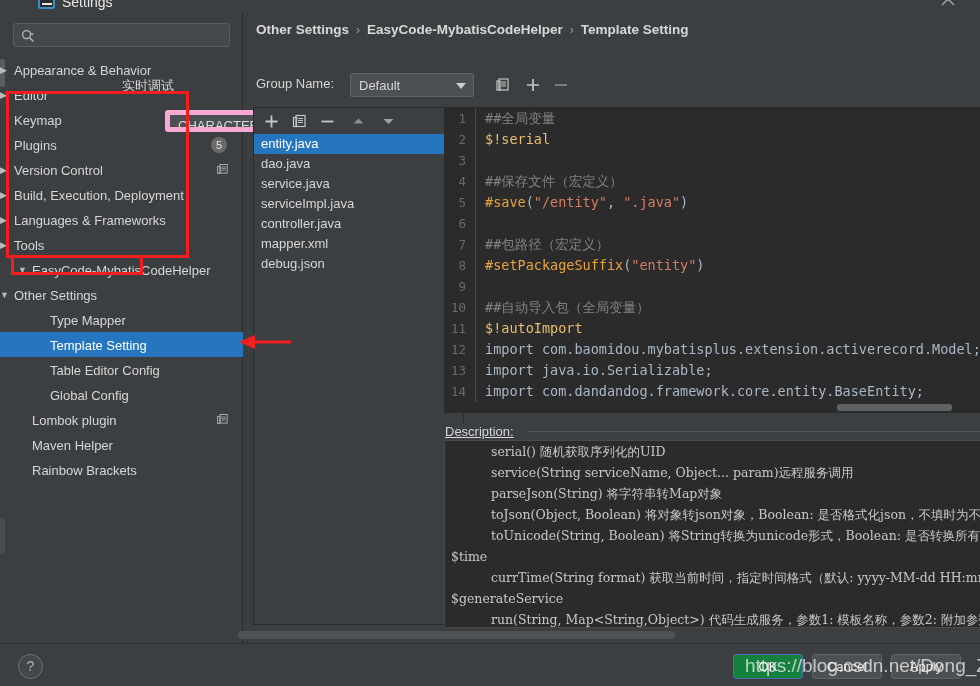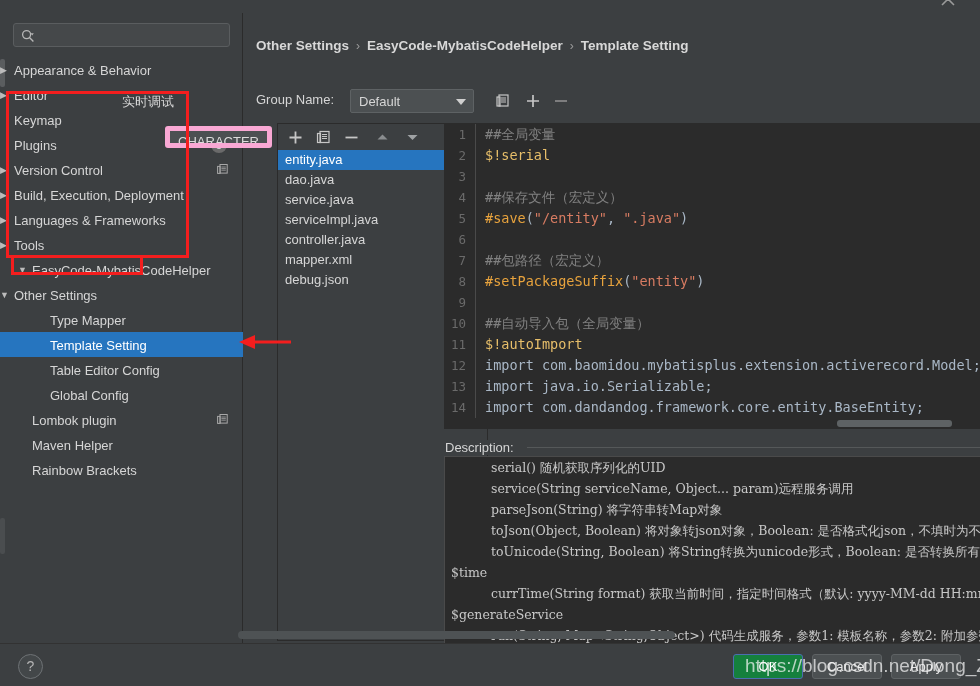--- a/index.html
+++ b/index.html
@@ -84,21 +84,21 @@
 
   .sb-left {
     position:absolute; left:0; top:46px; width:5px; height:28px; background:#5a5d5f; border-radius:2px;
   }
   .sb-left2 {
     position:absolute; left:0; top:505px; width:5px; height:36px; background:#4a4d4f; border-radius:2px;
   }
 
   
   .content {
-    position: absolute; left: 244px; top: 29px; width: 736px; height: 630px;
+    position: absolute; left: 244px; top: 13px; width: 736px; height: 630px;
     background: #3c3f41;
   }
   .breadcrumb {
     position: absolute; left: 12px; top: 9px;
     font-size: 13.5px; font-weight: bold; color: #d8d8d8; white-space: nowrap;
   }
   .breadcrumb .sep { color: #9a9a9a; font-weight: normal; padding: 0 7px; font-size: 12px; }
 
   .groupbar { position: absolute; left: 12px; top: 60px; height: 24px; }
   .group-label {
@@ -120,21 +120,21 @@
   }
   .charact-btn {
     position:absolute; right: -16px; top: 1px; height: 22px; line-height: 21px;
     background: #4c5052; border: 5px solid #f9a8d4; border-radius: 3px;
     font-size: 13px; color: #dcdcdc; padding: 0 8px; white-space: nowrap; overflow:hidden;margin-top:36px;
   }
 
   
   .filelist {
     position: absolute; left: 9px; top: 94px; width: 211px; height: 518px;
-    background: #3c3f41; border: 1px solid #2b2b2b; margin-left: 24px;
+    background: #3c3f41; border: 1px solid #2b2b2b;
   }
   .filelist-toolbar {
     position: absolute; left: 0; top: 0; width: 100%; height: 26px;
     background: #3c3f41;
   }
   .fl-icon { position:absolute; top: 5px; width: 17px; height: 17px; }
   .fl-icon svg { display:block; }
   .filelist-items {
     position: absolute; left: 0; top: 26px; right: 0; bottom: 0;
     background: #3c3f41;
@@ -183,21 +183,21 @@
   .c-plain   { color: #a9b7c6; text-align: right; }
   .c-punct   { color: #a9b7c6; }
   .ed-hscroll {
     position:absolute; left: 392px; bottom: 1px; width: 115px; height: 7px;
     background: #5e6264; border-radius: 3px;
   }
 
   
   .desc-title {
     position: absolute; left: 201px; top: 411px; font-size: 13px; color: #d6d6d6;
-    background: #3c3f41; padding-right: 6px; z-index: 3;
+    background: #3c3f41; padding-right: 6px; z-index: 3; text-decoration: underline;
   }
   .desc-rule {
     position: absolute; left: 283px; top: 418px; right: -244px; height: 1px; background: #555859;
   }
   .desc-box {
     position: absolute; left: 200px; top: 427px; right: -244px; height: 188px;
     background: #2b2b2b; border: 1px solid #4a4a4a; overflow: hidden;
   }
   .desc-line {
     height: 21px; line-height: 21px; white-space: pre;
@@ -237,20 +237,24 @@
     position: absolute; left: 745px; top: 655px;
     font-size: 19px; color: rgba(245,245,245,0.72);
     white-space: nowrap; letter-spacing: 0px; pointer-events:none;
   }
 </style>
 </head>
 <body>
 
 <div class="app">
 
+  <div class="titlebar">
+    <div class="titlebar-icon"></div>
+    <div class="titlebar-text">Settings</div>
+  </div>
   <div class="chevron-up-top">
     <svg width="16" height="12" viewBox="0 0 16 12">
         <path d="M2 9 L8 3 L14 9" stroke="#9a9a9a" stroke-width="1.6" fill="none"></path>
       </svg>
   </div>
 
   <div class="sidebar">
     <div class="sb-left"></div>
     <div class="sb-left2"></div>
 

